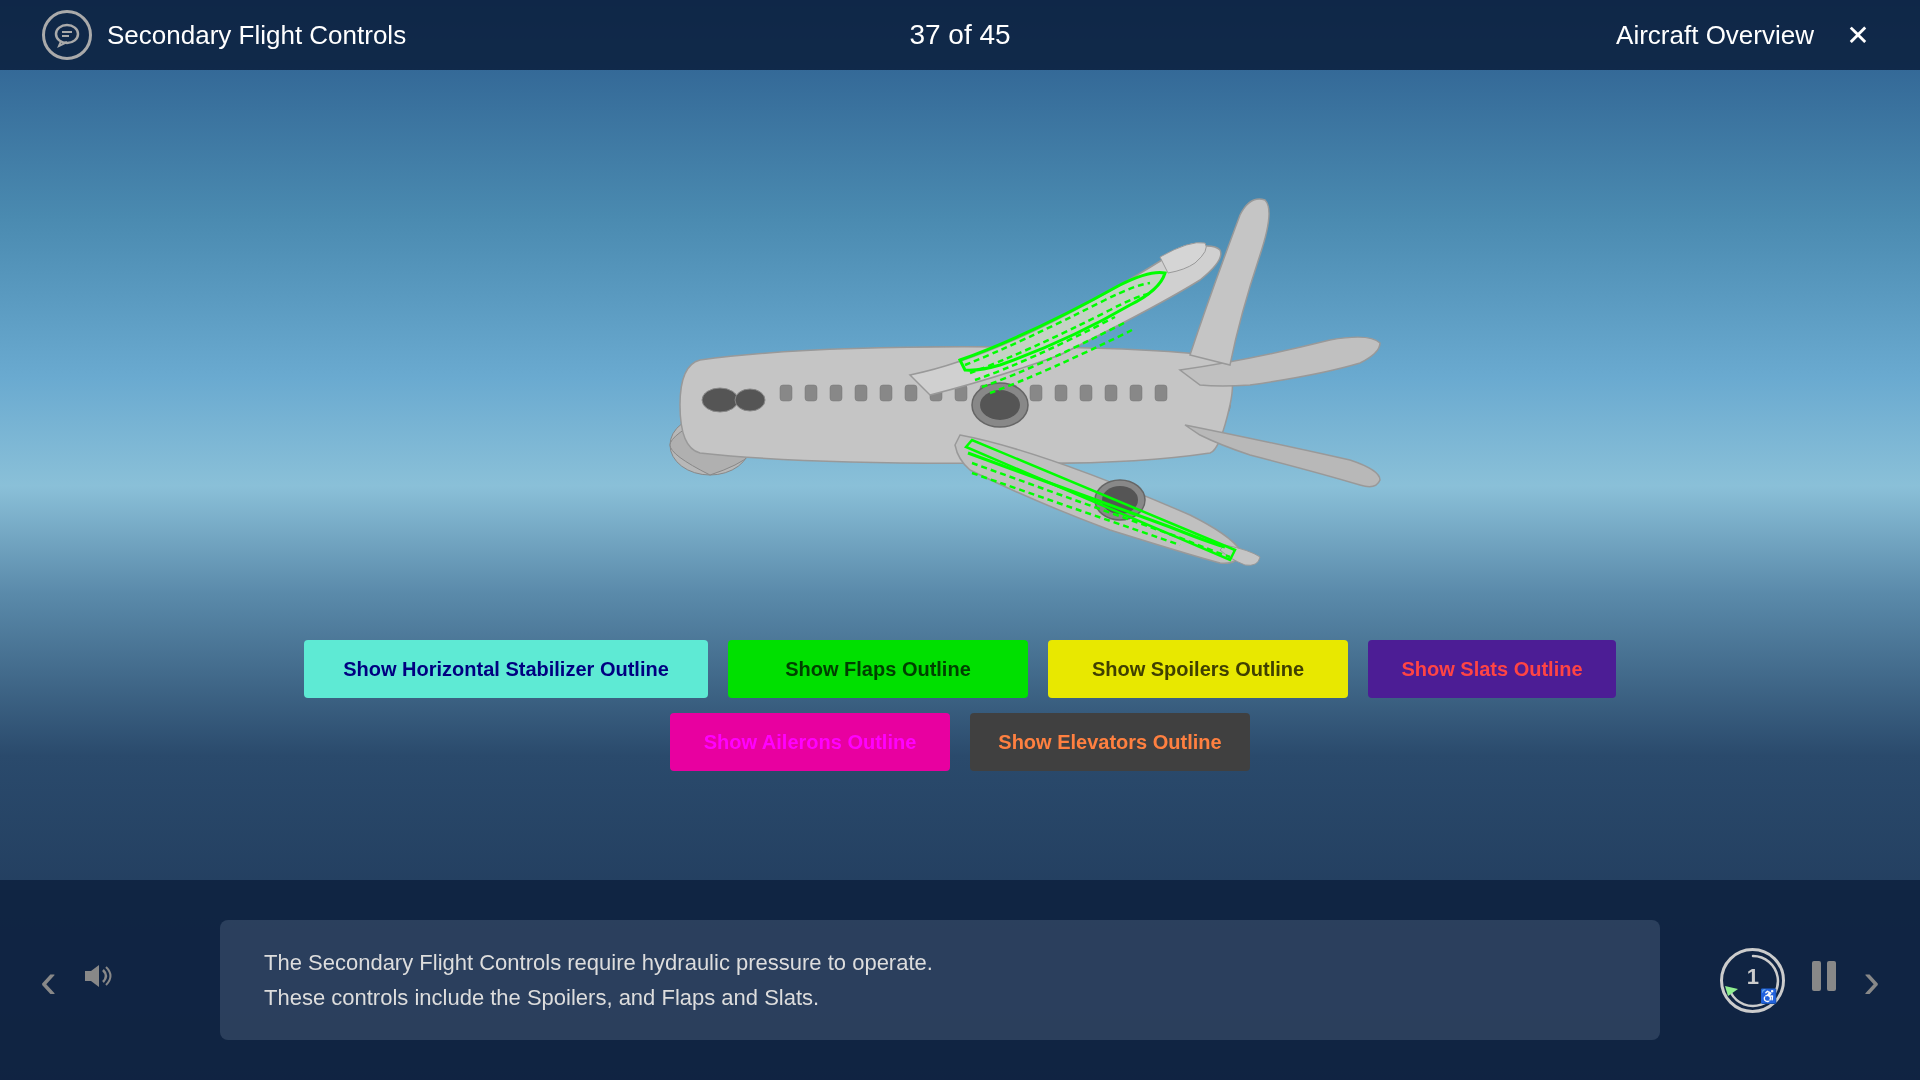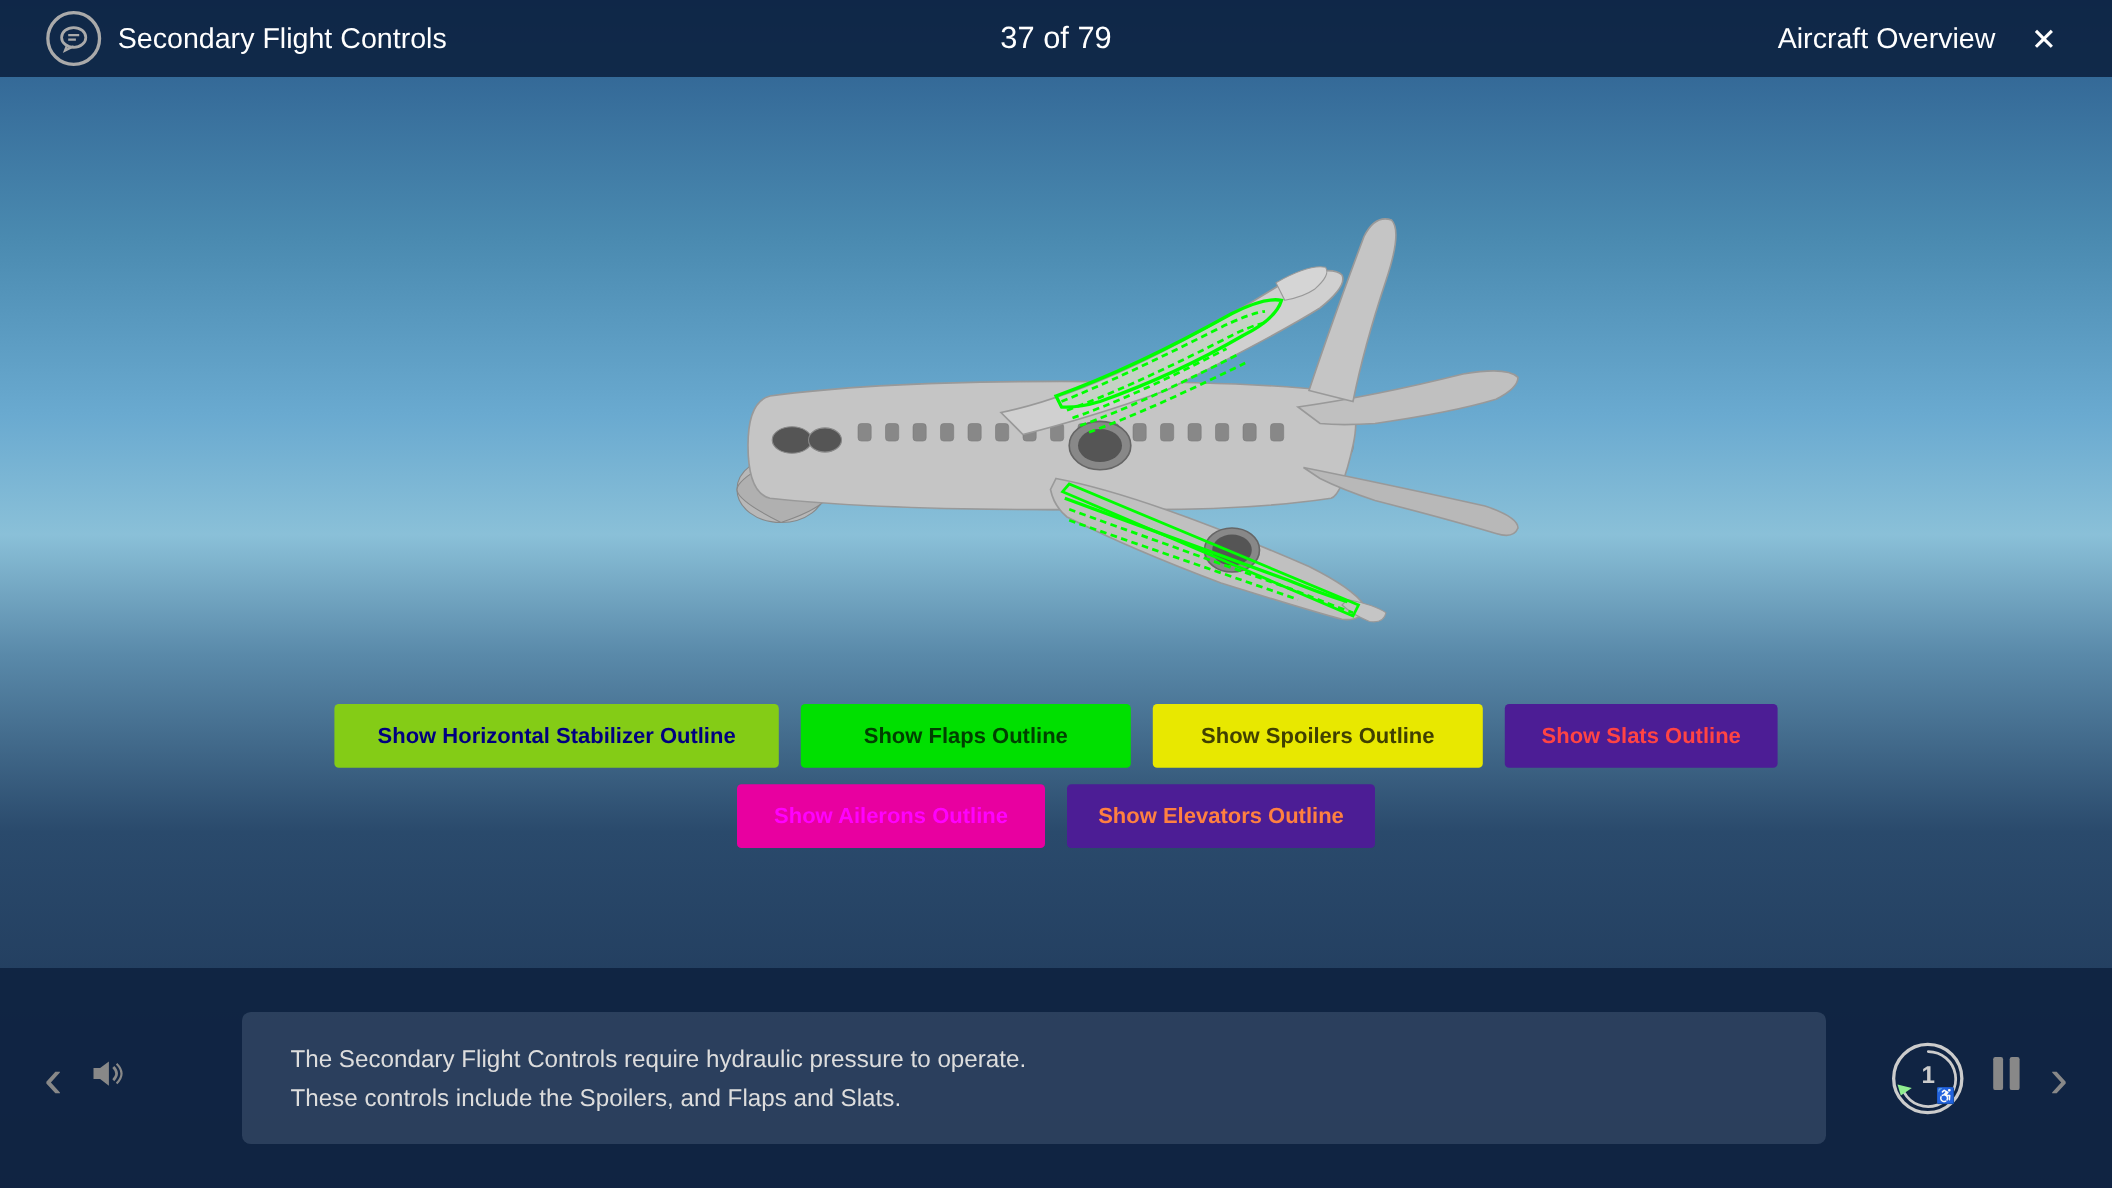--- a/index.html
+++ b/index.html
@@ -139,21 +139,21 @@
       border: none;
       border-radius: 4px;
       font-size: 20px;
       font-weight: 700;
       cursor: pointer;
       padding: 0 25px;
       white-space: nowrap;
     }
 
     .btn-cyan {
-      background: #84cc16;
+      background: #5eead4;
       color: #000080;
       width: 404px;
     }
     .btn-green {
       background: #00e000;
       color: #004000;
       width: 300px;
     }
     .btn-yellow {
       background: #e8e800;
@@ -164,21 +164,21 @@
       background: #4c1d95;
       color: #ff4444;
       width: 248px;
     }
     .btn-magenta {
       background: #e800a0;
       color: #ff00ff;
       width: 280px;
     }
     .btn-orange {
-      background: #4c1d95;
+      background: #404040;
       color: #ff8040;
       width: 280px;
     }
     .btn-lime {
       background: #a0e000;
       color: #206000;
       width: 280px;
     }
 
     
@@ -282,21 +282,21 @@
     <div class="chat-icon">
       <svg width="28" height="28" viewBox="0 0 28 28" fill="none">
         <ellipse cx="14" cy="13" rx="11" ry="9" stroke="#aaa" stroke-width="2.5" fill="none"></ellipse>
         <path d="M8 20 L6 25 L14 21" stroke="#aaa" stroke-width="2" fill="none"></path>
         <line x1="9" y1="11" x2="19" y2="11" stroke="#aaa" stroke-width="2"></line>
         <line x1="9" y1="15" x2="16" y2="15" stroke="#aaa" stroke-width="2"></line>
       </svg>
     </div>
     <span class="header-title">Secondary Flight Controls</span>
   </div>
-  <div class="header-center">37 of 79</div>
+  <div class="header-center">37 of 45</div>
   <div class="header-right">
     <span class="aircraft-overview-label">Aircraft Overview</span>
     <div class="close-btn">✕</div>
   </div>
 </div>
 
 <div class="aircraft-area">
 
   <svg class="aircraft-svg" viewBox="0 0 900 560" xmlns="http://www.w3.org/2000/svg">
 

